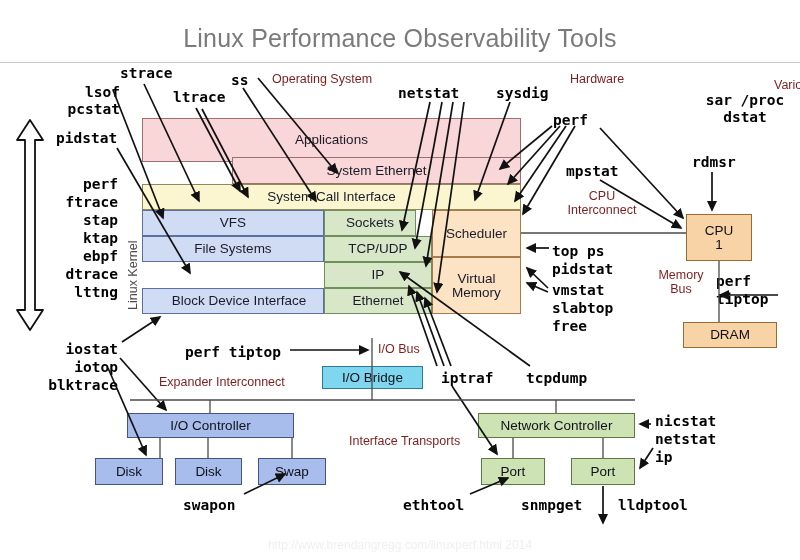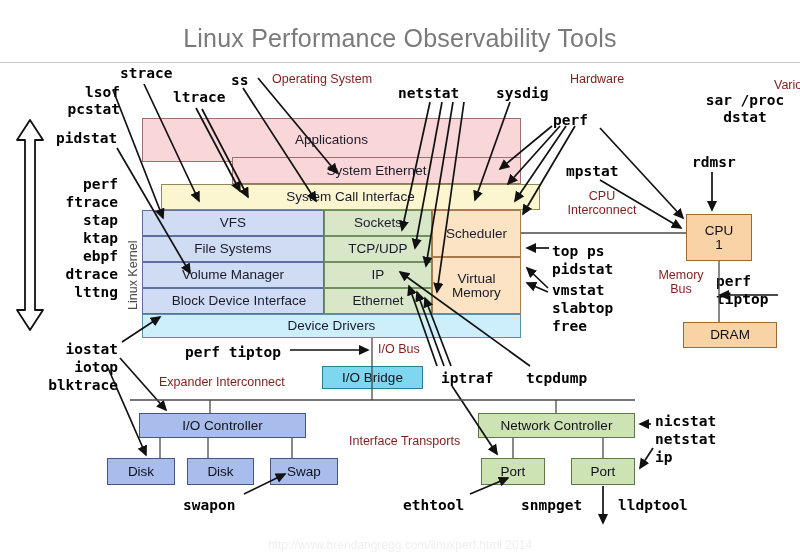--- a/index.html
+++ b/index.html
@@ -32,34 +32,34 @@
   .ann.c{text-align:center;}
 
   
   .box{
     position:absolute;box-sizing:border-box;border:1px solid #6b5b4b;
     display:flex;align-items:center;justify-content:center;
     font-family:"Liberation Sans",sans-serif;color:#1b1b2b;
     font-size:13.5px;line-height:14px;text-align:center;
   }
   .pink{background:#f9d6d7;border-color:#9c6f70;}
-  .yellow{background:#fbf6cf;border-color:#8e8a5a;margin-left:19px;}
+  .yellow{background:#fbf6cf;border-color:#8e8a5a;}
   .blue{background:#cfdcf4;border-color:#5d6f9c;}
   .green{background:#d7e7c8;border-color:#6f8f5c;}
   .orange{background:#fbe3c4;border-color:#a8794a;}
   .cyan{background:#cdeefb;border-color:#5b8fa4;}
 
   
   .hw{
     position:absolute;box-sizing:border-box;border:1.4px solid #3a3a3a;
     display:flex;align-items:center;justify-content:center;
     font-family:"Liberation Sans",sans-serif;font-size:13.5px;color:#10101a;
     text-align:center;line-height:14px;
   }
-  .hw-blue{background:#a8bdeb;border-color:#45557f;margin-left:12px;}
+  .hw-blue{background:#a8bdeb;border-color:#45557f;}
   .hw-green{background:#cde3b4;border-color:#5d7a46;}
   .hw-cyan{background:#7fd6ef;border-color:#2d7c96;}
   .hw-orange{background:#f8d3a5;border-color:#9a6a33;}
 
   .kernel-label{
     position:absolute;font-family:"Liberation Sans",sans-serif;font-size:12.5px;
     color:#4a4a4a;transform:rotate(-90deg);transform-origin:left top;white-space:nowrap;
   }
   .footer{
     position:absolute;left:0;top:538px;width:800px;text-align:center;
@@ -85,33 +85,31 @@
   <div class="ann" style="left:159px;top:375px;">Expander Interconnect</div>
   <div class="ann" style="left:349px;top:434px;">Interface Transports</div>
   <div class="kernel-label" style="left:126px;top:310px;">Linux Kernel</div>
 
   <div class="box pink" style="left:142px;top:118px;width:379px;height:44px;">Applications</div>
   <div class="box pink" style="left:232px;top:157px;width:289px;height:27px;">System Ethernet</div>
   <div class="box yellow" style="left:142px;top:184px;width:379px;height:26px;">System Call Interface</div>
 
   <div class="box blue" style="left:142px;top:210px;width:182px;height:26px;">VFS</div>
   <div class="box blue" style="left:142px;top:236px;width:182px;height:26px;">File Systems</div>
-  <div class="box blue" style="left:142px;top:262px;width:182px;height:26px;">Volume Manager</div>
   <div class="box blue" style="left:142px;top:288px;width:182px;height:26px;padding-left:12px;">Block Device Interface</div>
 
-  <div class="box green" style="left:324px;top:210px;width:108px;height:26px;">Sockets</div>
+  <div class="box green" style="left:324px;top:210px;width:92px;height:26px;">Sockets</div>
   <div class="box green" style="left:324px;top:236px;width:108px;height:26px;">TCP/UDP</div>
   <div class="box green" style="left:324px;top:262px;width:108px;height:26px;">IP</div>
   <div class="box green" style="left:324px;top:288px;width:108px;height:26px;">Ethernet</div>
 
   <div class="box orange" style="left:432px;top:210px;width:89px;height:47px;">Scheduler</div>
   <div class="box orange" style="left:432px;top:257px;width:89px;height:57px;white-space:pre-line;">Virtual
 Memory</div>
 
-  <div class="box cyan" style="left:142px;top:314px;width:379px;height:24px;">Device Drivers</div>
 
   <div class="hw hw-orange" style="left:686px;top:214px;width:66px;height:47px;white-space:pre-line;">CPU
 1</div>
   <div class="hw hw-orange" style="left:683px;top:322px;width:94px;height:26px;">DRAM</div>
   <div class="hw hw-cyan" style="left:322px;top:366px;width:101px;height:23px;">I/O Bridge</div>
 
   <div class="hw hw-blue" style="left:127px;top:413px;width:167px;height:25px;">I/O Controller</div>
   <div class="hw hw-blue" style="left:95px;top:458px;width:68px;height:27px;">Disk</div>
   <div class="hw hw-blue" style="left:175px;top:458px;width:67px;height:27px;">Disk</div>
   <div class="hw hw-blue" style="left:258px;top:458px;width:68px;height:27px;">Swap</div>

